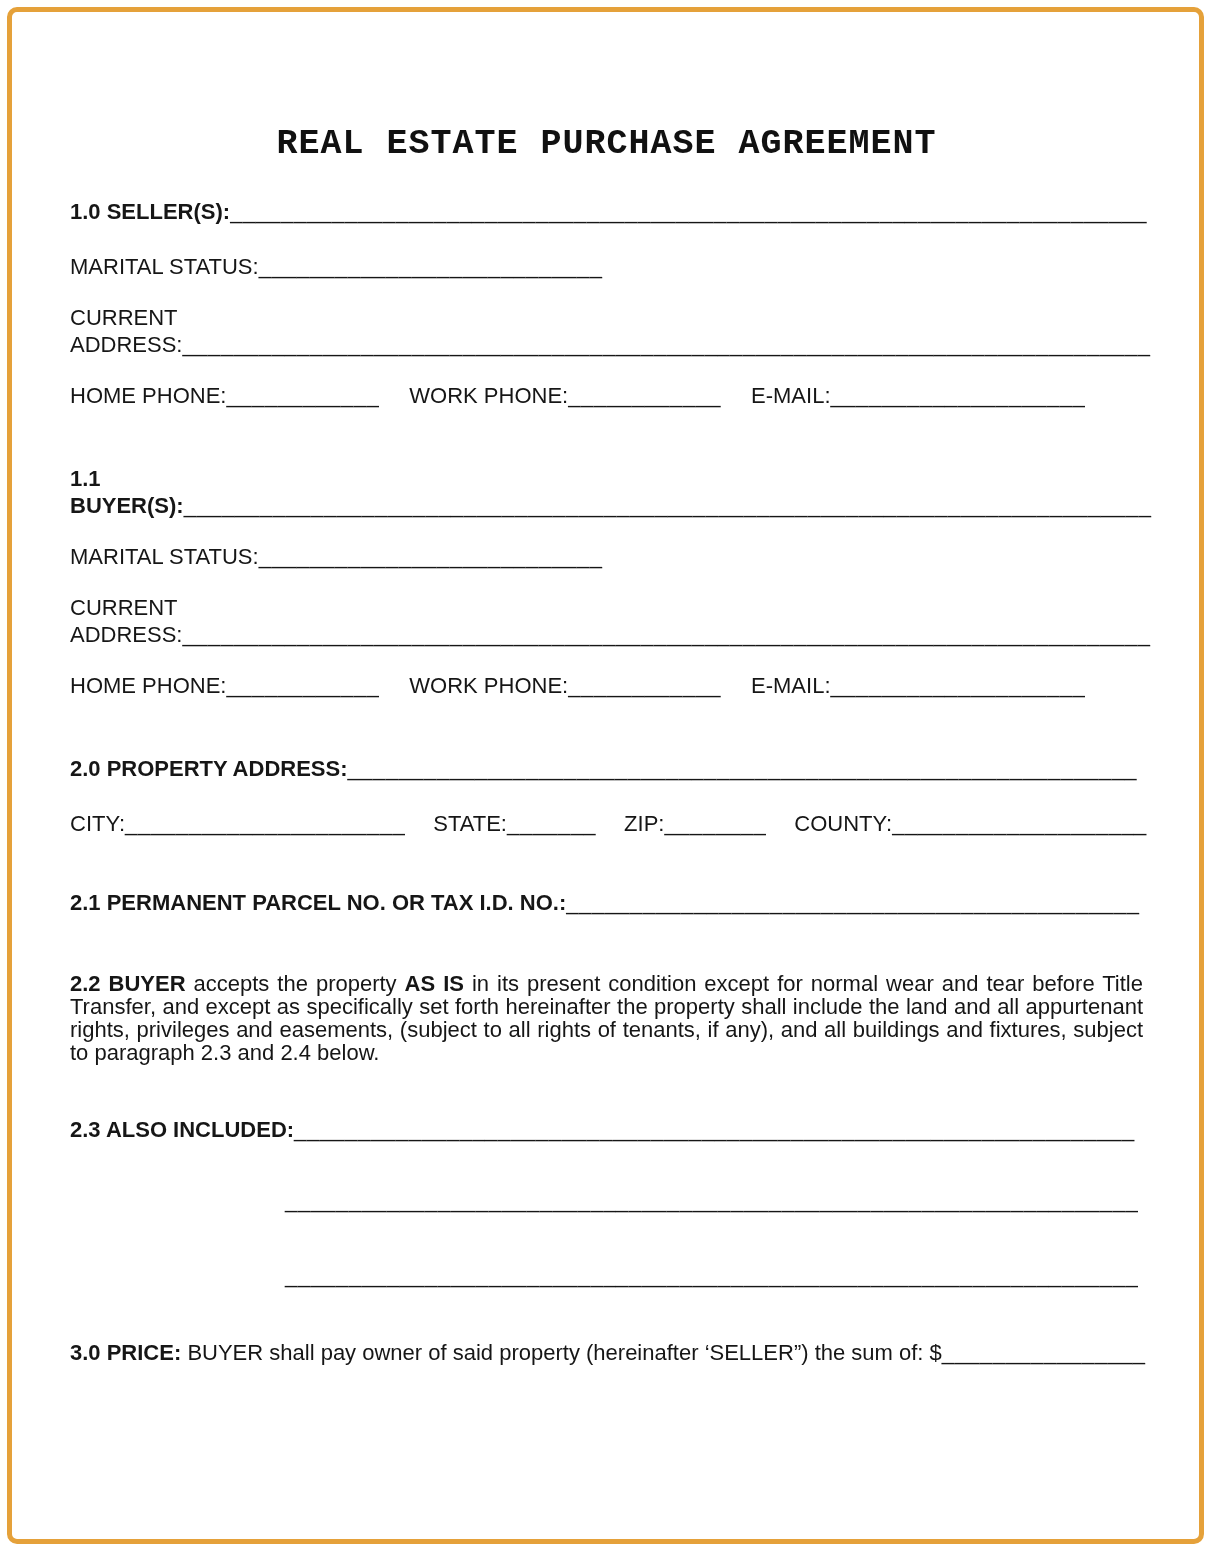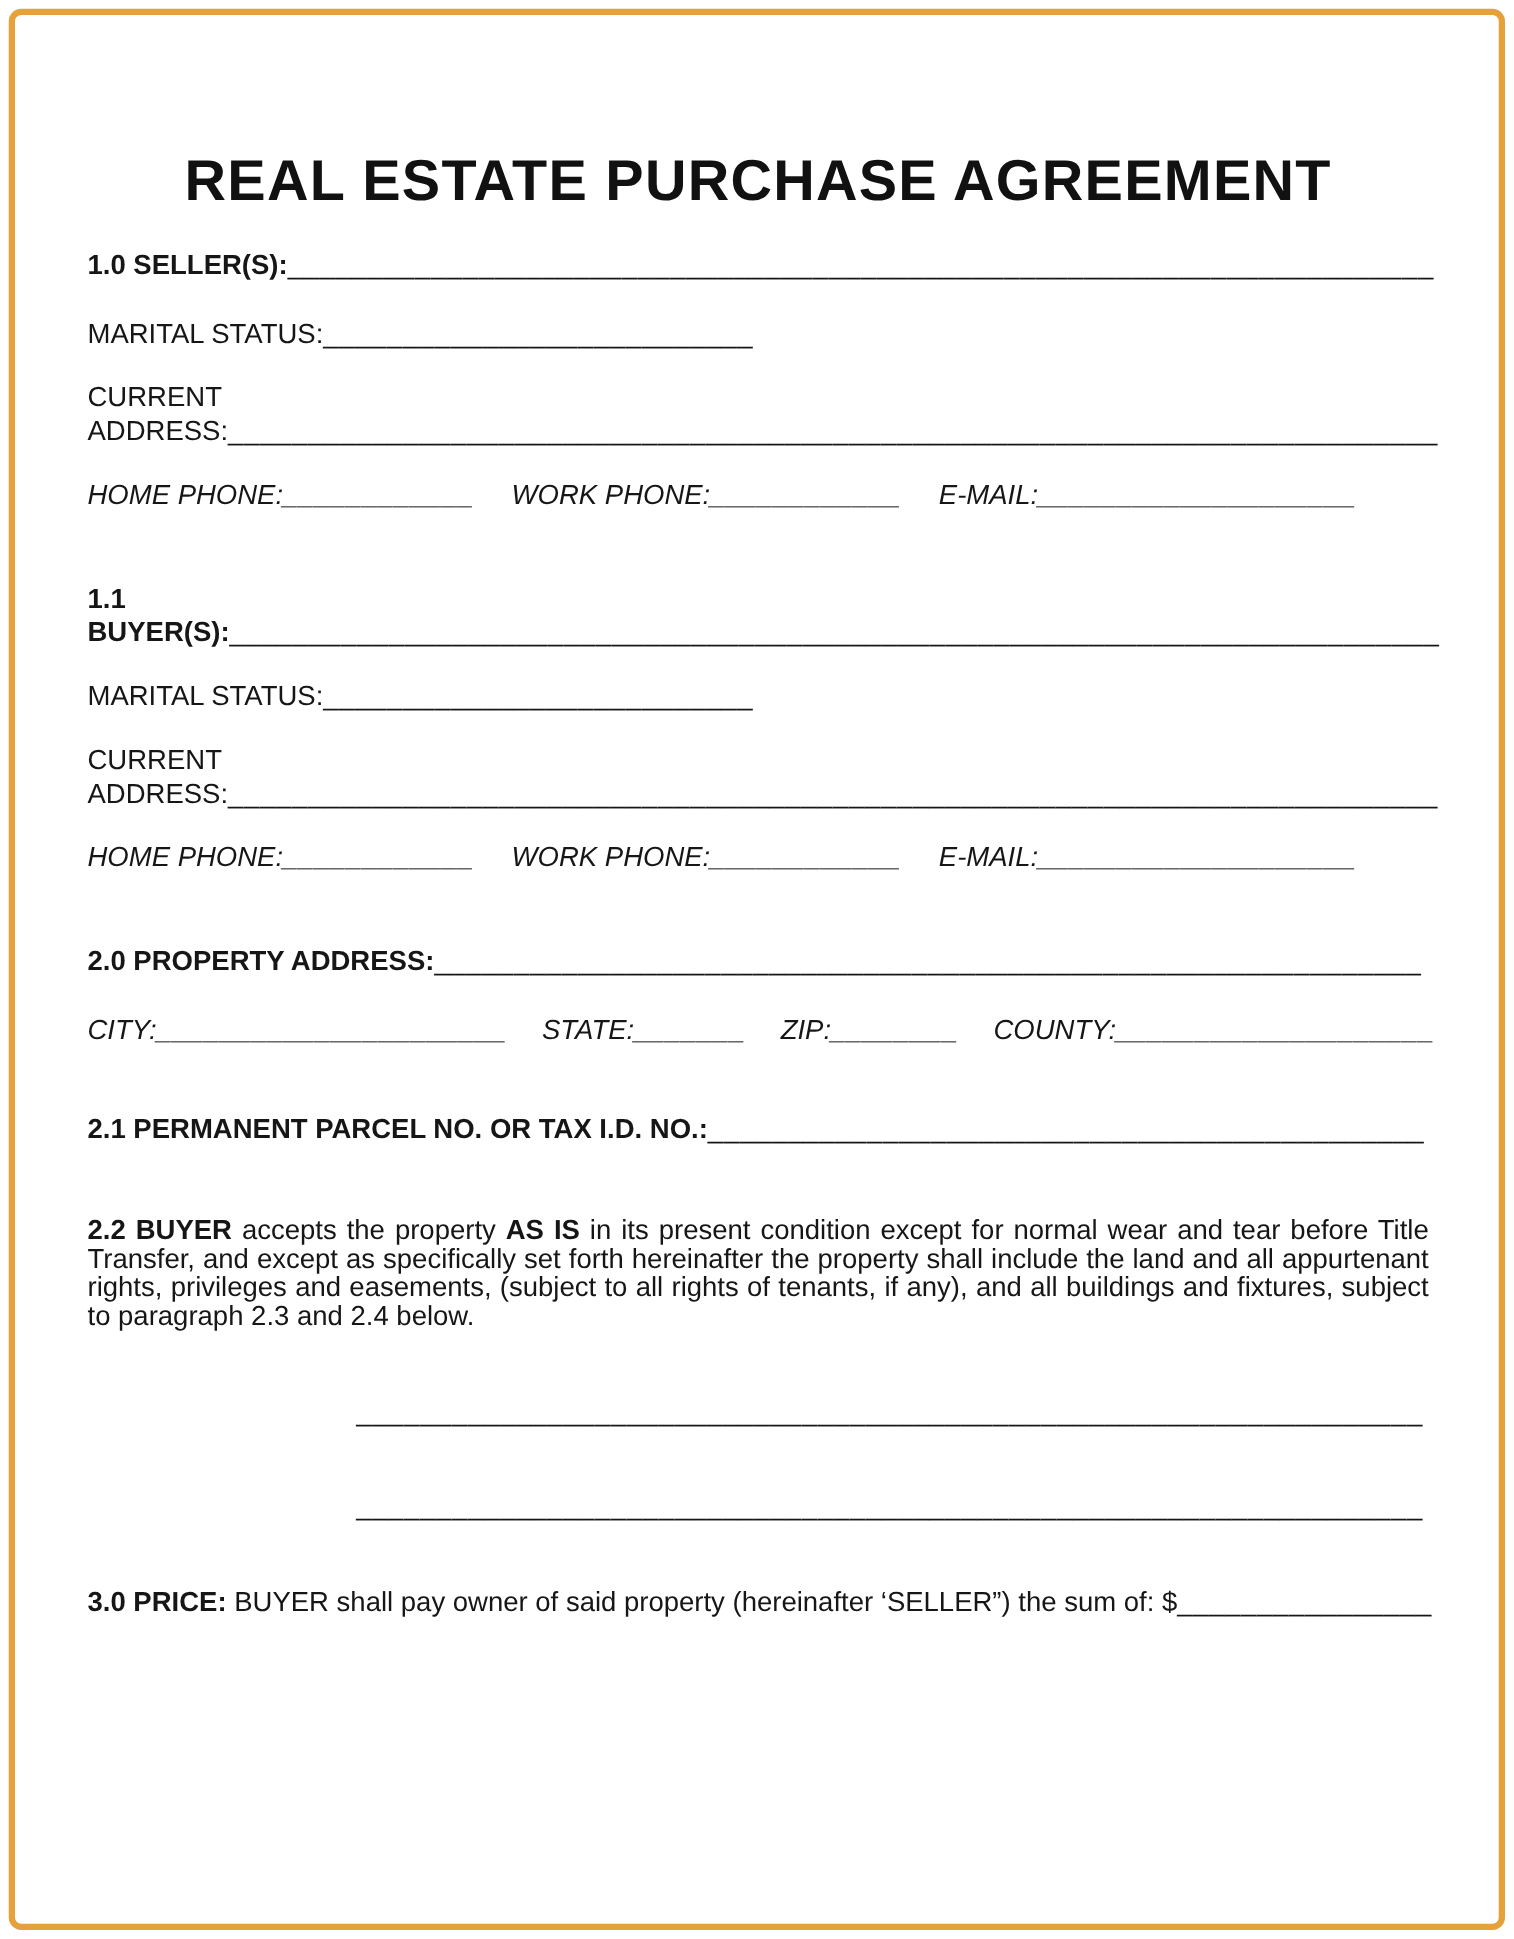--- a/index.html
+++ b/index.html
@@ -28,40 +28,39 @@
     bottom: 12px;
     padding: 112px 56px 40px 58px;
     box-sizing: border-box;
     font-family: "Liberation Sans", "DejaVu Sans", sans-serif;
     font-size: 22px;
     color: #161616;
     line-height: 27px;
     overflow: hidden;
   }
   .doc-title {
-    font-family: Liberation Sans, sans-serif;
-    font-size: 46px;
+    font-family: Liberation Mono, monospace;
+    font-size: 35px;
     font-weight: bold;
     text-align: center;
     letter-spacing: 1px;
     line-height: 40px;
     margin: 0 0 34px 0;
     color: #111111;
   }
   .row { margin: 0 0 28px 0; white-space: nowrap; }
   .row.tight { margin-bottom: 24px; }
   .row.stack { white-space: normal; margin-bottom: 24px; }
   .row.gap-lg { margin-bottom: 56px; margin-top: 36px; }
   .bold { font-weight: bold; }
   .inline-row {
     display: flex;
     gap: 30px;
     align-items: center;
     margin: 0 7px 56px 0;
-    font-style: italic;
   }
   .inline-row.small-gap { gap: 28px; margin-bottom: 52px; }
   .fill { letter-spacing: 0.5px; }
   .para {
     text-align: justify;
     line-height: 23px;
     white-space: normal;
     margin: 0 0 52px 0;
   }
   .cont-line {
@@ -109,19 +108,20 @@
     <span><span>CITY:</span><span class="fill">______________________</span></span>
     <span><span>STATE:</span><span class="fill">_______</span></span>
     <span><span>ZIP:</span><span class="fill">________</span></span>
     <span><span>COUNTY:</span><span class="fill">____________________</span></span>
   </div>
 
   <div class="row gap-lg"><span class="bold">2.1 PERMANENT PARCEL NO. OR TAX I.D. NO.:</span><span class="fill">_____________________________________________</span></div>
 
   <p class="para"><span class="bold">2.2 BUYER</span><span> accepts the property </span><span class="bold">AS IS</span><span> in its present condition except for normal wear and tear before Title Transfer, and except as specifically set forth hereinafter the property shall include the land and all appurtenant rights, privileges and easements, (subject to all rights of tenants, if any), and all buildings and fixtures, subject to paragraph 2.3 and 2.4 below.</span></p>
 
+  <div class="row" style="margin-bottom:44px;"><span class="bold">2.3 ALSO INCLUDED:</span><span class="fill">__________________________________________________________________</span></div>
   <div class="cont-line"><span class="fill">___________________________________________________________________</span></div>
 
   <div class="cont-line last"><span class="fill">___________________________________________________________________</span></div>
 
   <div class="row"><span class="bold">3.0 PRICE:</span><span> BUYER shall pay owner of said property (hereinafter  ‘SELLER”) the sum of: $</span><span class="fill">________________</span></div>
 
 </div>
 
 </body></html>

